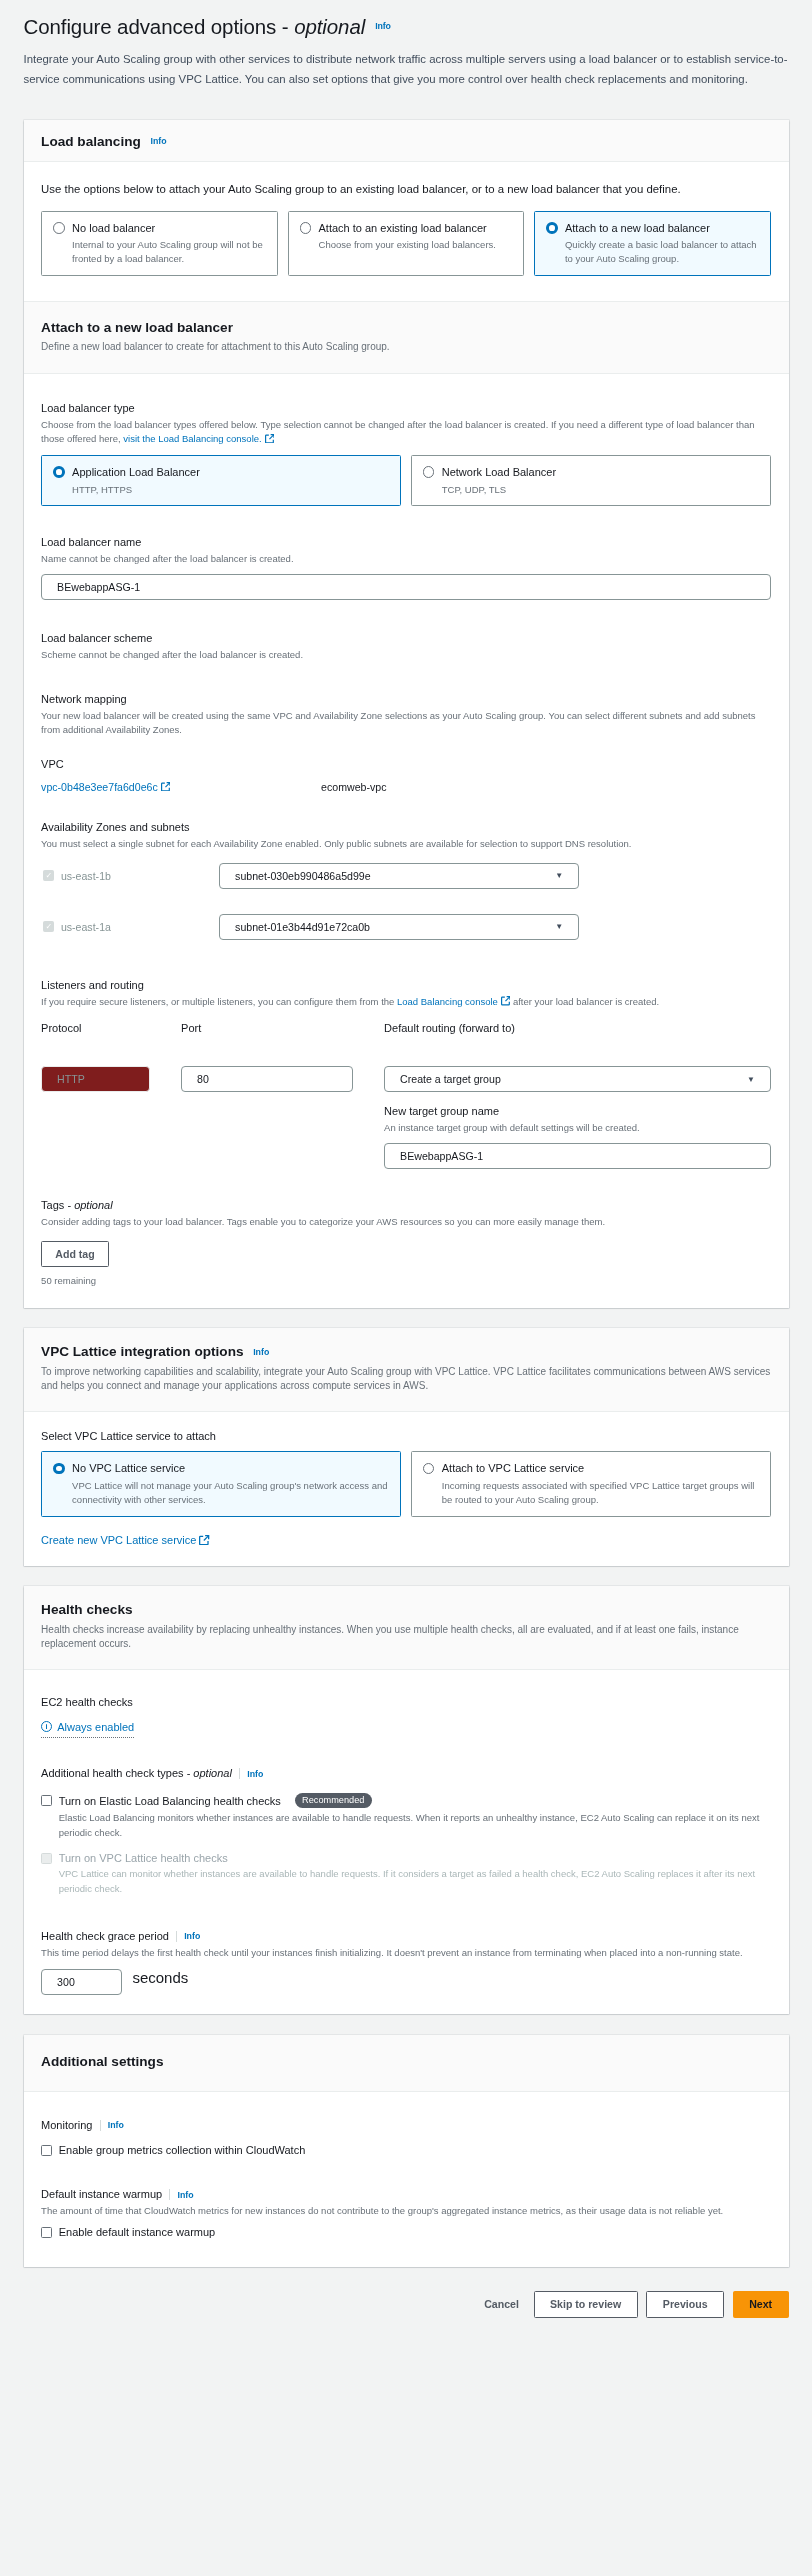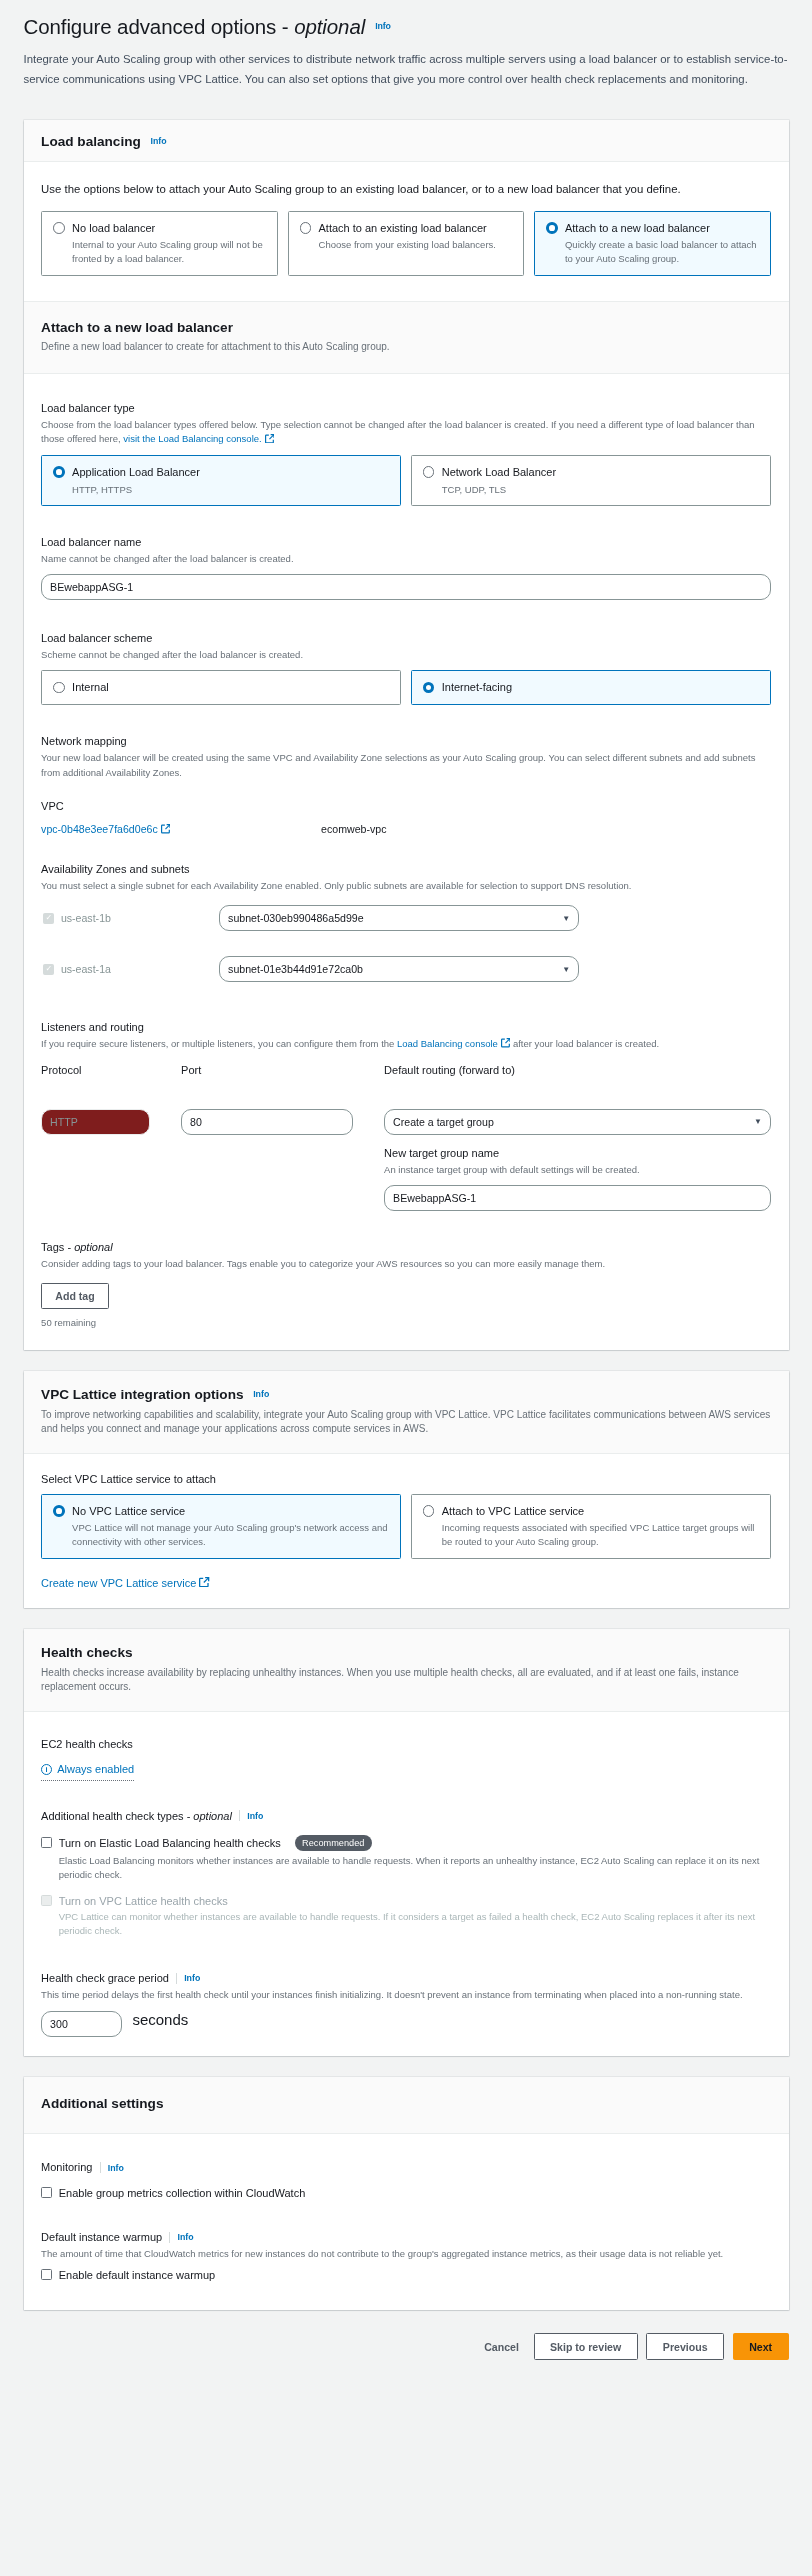--- a/index.html
+++ b/index.html
@@ -109,26 +109,26 @@
   .radio.checked { border: 3.7px solid #0073bb; }
   .tile-label { font-size: 11px; line-height: 15.4px; color: #16191f; }
   .tile-desc {
     font-size: 9.5px; line-height: 14px; color: #687078;
     margin: 2.2px 0 0 19px;
   }
   
   .input, .select {
     height: 26px;
     border: 0.7px solid #879596;
-    border-radius: 10px;
+    border-radius: 4px;
     background: #fff;
     font-size: 10.6px;
     color: #16191f;
     font-family: inherit;
-    padding: 0 8px;
+    padding: 0 15px;
     width: 100%;
   }
   .input.disabled { background: #7f1d1d; border-color: #eaeded; color: #879596; }
   .select {
     display: flex; align-items: center; justify-content: space-between;
     cursor: pointer;
   }
   .caret { font-size: 8px; color: #414d5c; }
   
   .checkbox {
@@ -282,34 +282,20 @@
 
       <div class="mt-40">
         <div class="label">Load balancer name</div>
         <p class="field-desc">Name cannot be changed after the load balancer is created.</p>
         <input class="input mt-10" value="BEwebappASG-1" style="">
       </div>
 
       <div class="mt-42">
         <div class="label">Load balancer scheme</div>
         <p class="field-desc">Scheme cannot be changed after the load balancer is created.</p>
-        <div class="tile-row">
-          <div class="tile center">
-            <div class="tile-head">
-              <span class="radio"></span>
-              <span class="tile-label">Internal</span>
-            </div>
-          </div>
-          <div class="tile center selected">
-            <div class="tile-head">
-              <span class="radio checked"></span>
-              <span class="tile-label">Internet-facing</span>
-            </div>
-          </div>
-        </div>
       </div>
 
       <div class="mt-40">
         <div class="label">Network mapping</div>
         <p class="field-desc" style="max-width:734px;">Your new load balancer will be created using the same VPC and Availability Zone selections as your Auto Scaling group. You can select different subnets and add subnets from additional Availability Zones.</p>
       </div>
 
       <div class="mt-26">
         <div class="label">VPC</div>
         <div class="mt-12" style="display:flex;align-items:center;">

